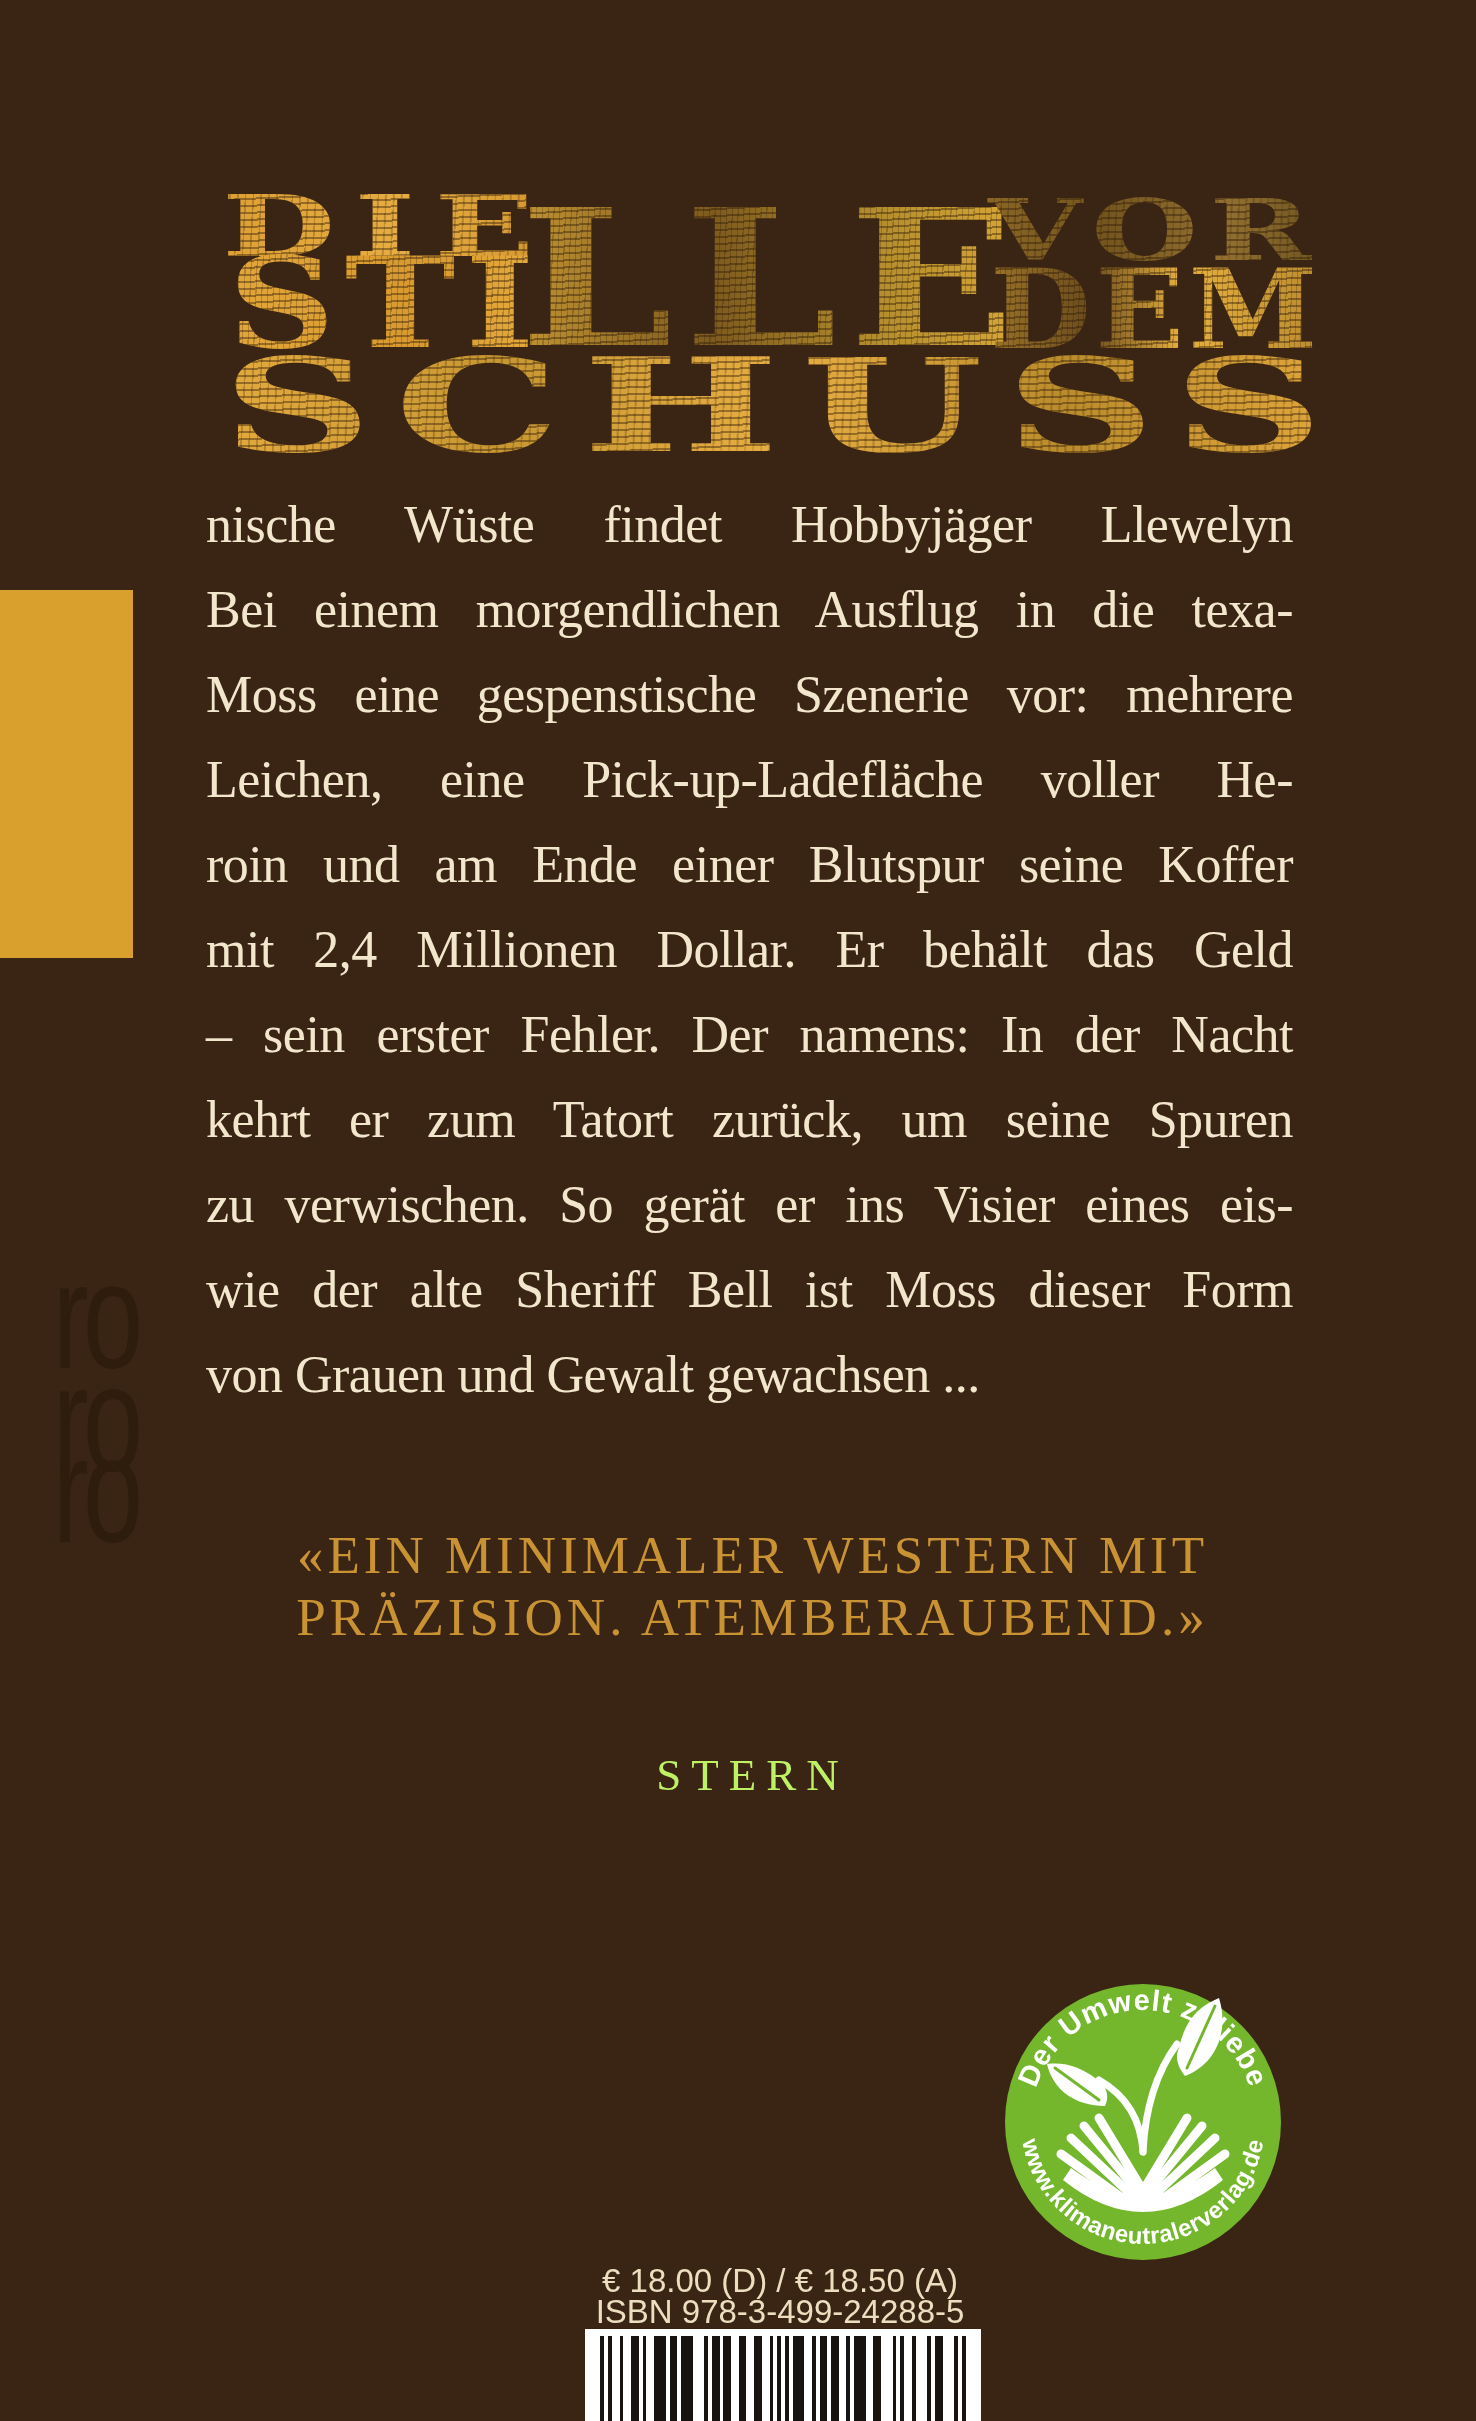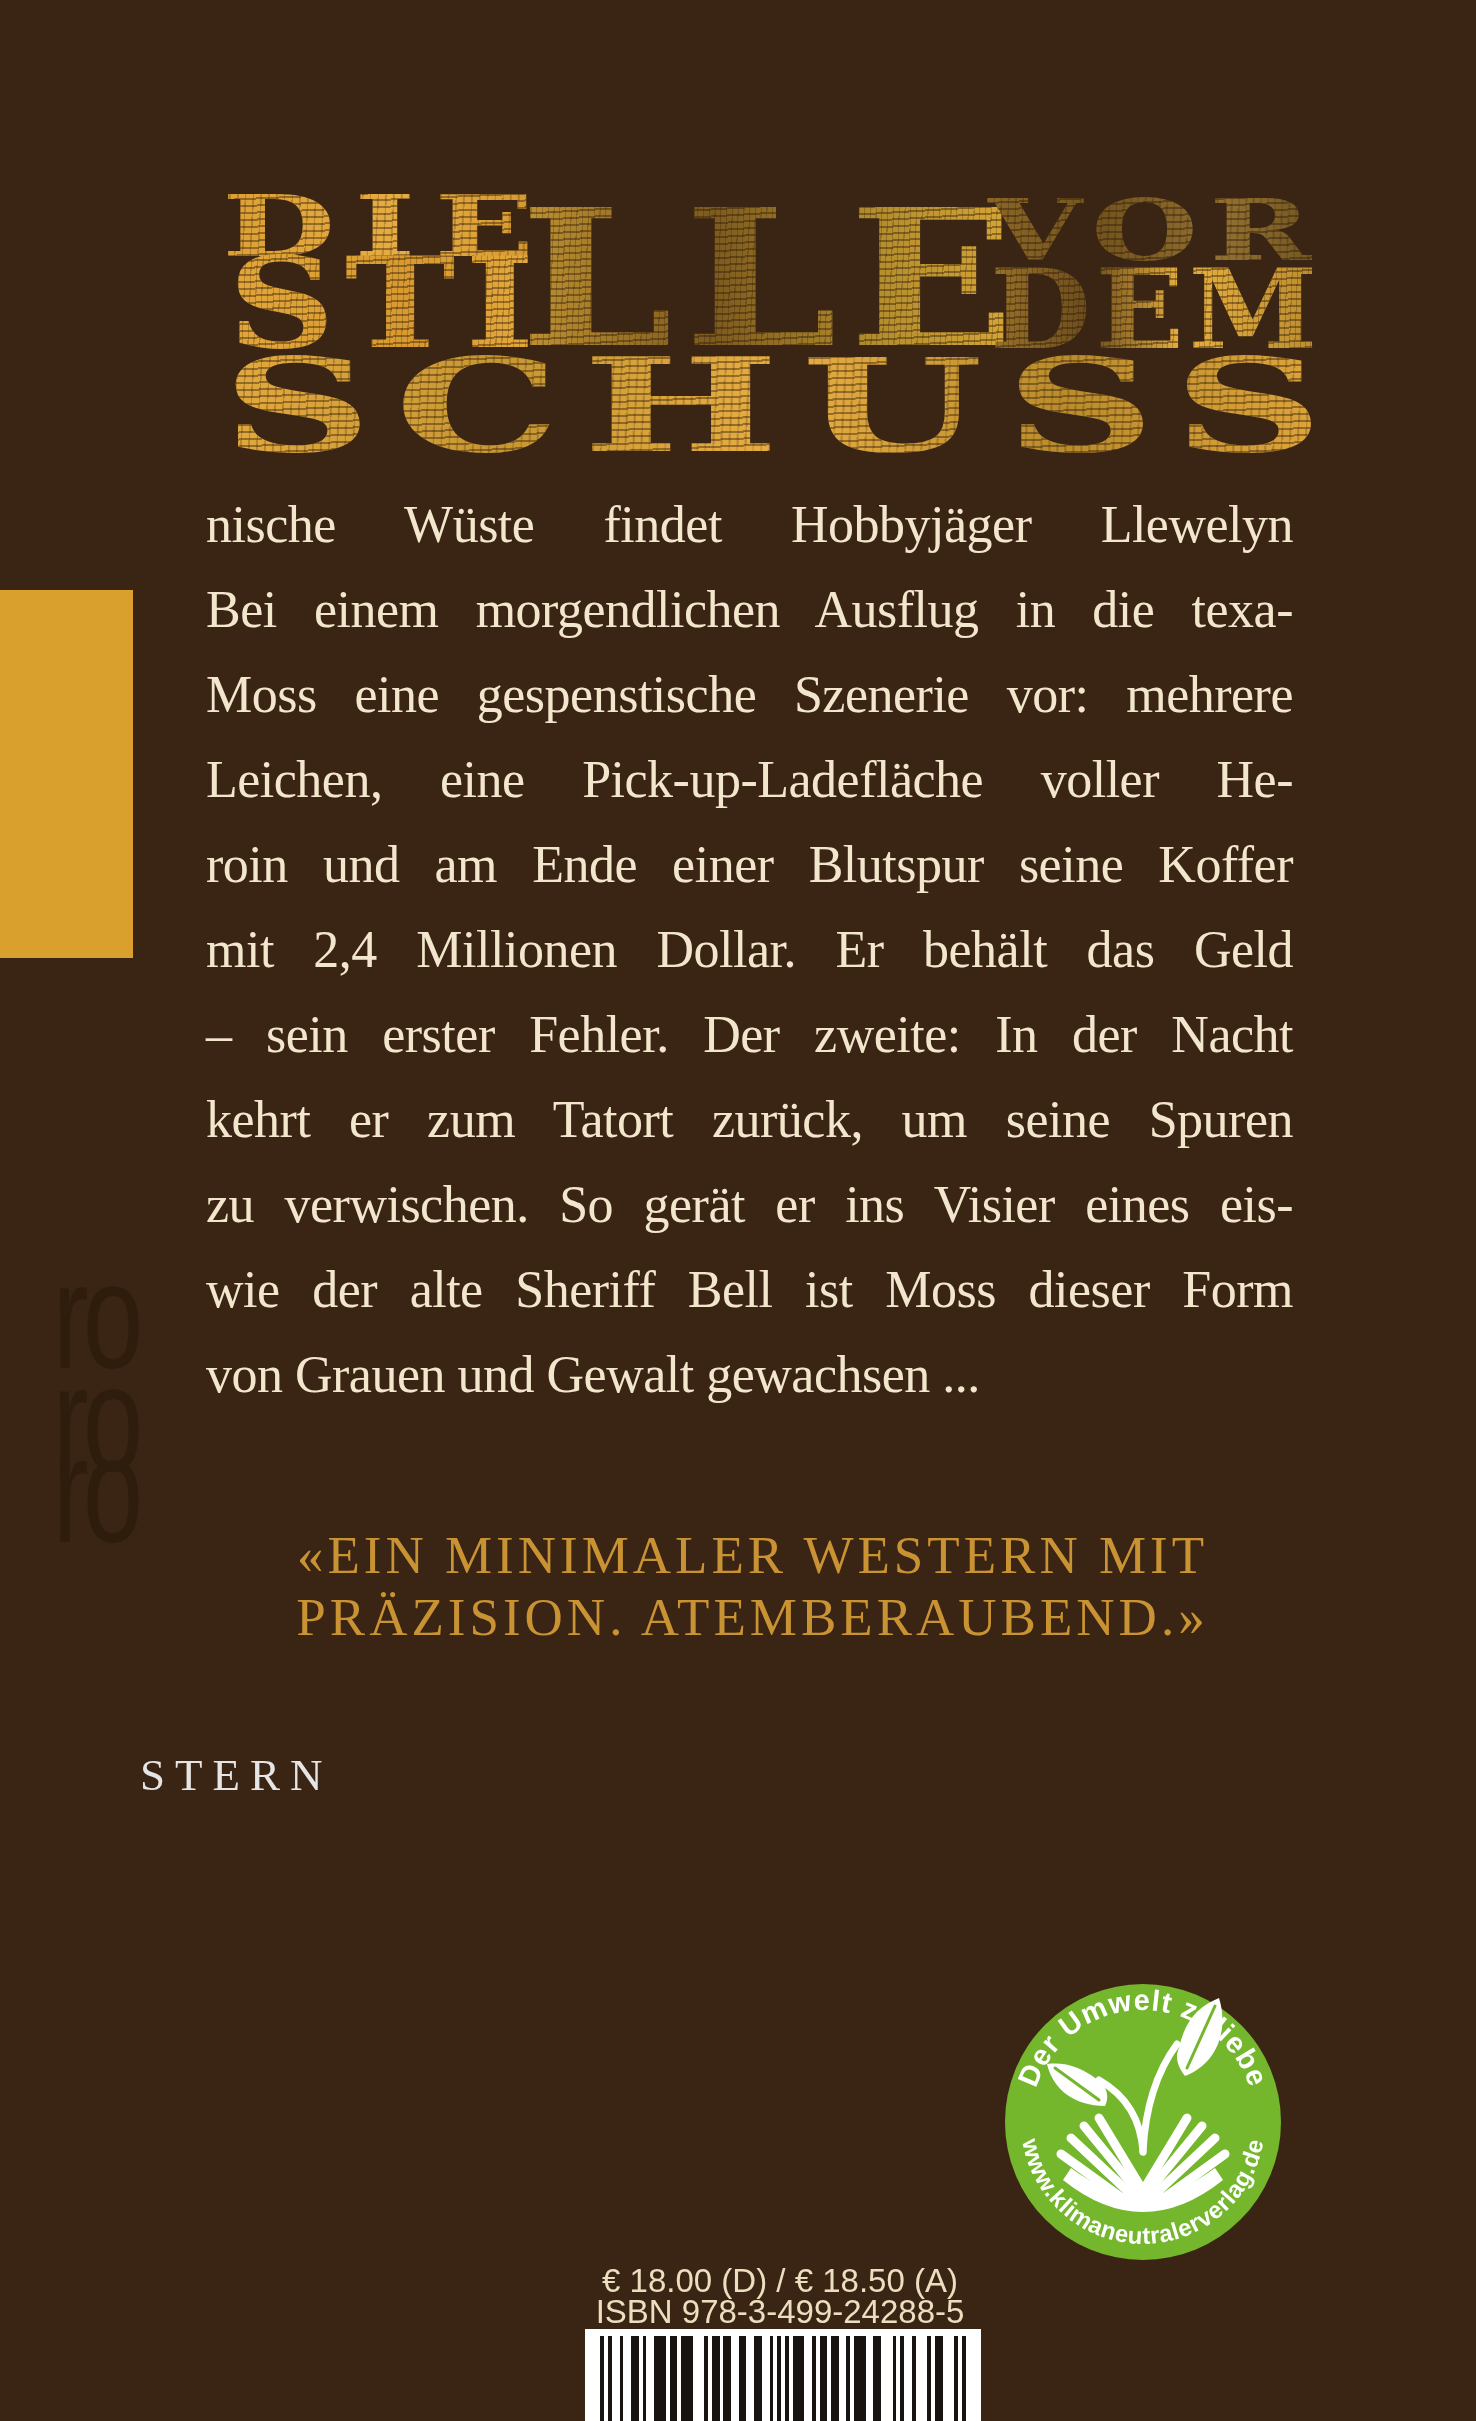--- a/index.html
+++ b/index.html
@@ -46,22 +46,22 @@
     font-size:52px;line-height:85px;letter-spacing:-.5px;color:#f2e7cc;
   }
   .bl{text-align:justify;text-align-last:justify;height:85px;}
   .bl.last{text-align-last:left;}
   
   .quote{
     position:absolute;left:140px;top:1524px;width:1225px;text-align:center;
     font-size:53px;line-height:62px;letter-spacing:4px;color:#c99233;font-weight:400;
   }
   .quote-source{
-    position:absolute;left:140px;top:1753px;width:1225px;text-align:left;
-    font-size:45px;line-height:1;letter-spacing:10px;color:#e5e5e5;
+    position:absolute;left:140px;top:1753px;width:1225px;text-align:center;
+    font-size:45px;line-height:1;letter-spacing:10px;color:#bef264;
   }
   
   .badge{position:absolute;left:1003px;top:1982px;width:280px;height:280px;}
   .badge text{font-family:"Liberation Sans",sans-serif;font-weight:700;fill:#fff;}
   
   .price,.isbn{
     position:absolute;left:780px;transform:translateX(-50%);white-space:nowrap;
     font-family:"Liberation Sans",sans-serif;font-size:33px;line-height:1;color:#ecdfc0;
   }
   .price{top:2264px}.isbn{top:2295px}
@@ -93,21 +93,21 @@
     <span class="ro ro3">ro</span>
   </div>
 
   <div class="blurb">
     <div class="bl">nische Wüste findet Hobbyjäger Llewelyn</div>
     <div class="bl">Bei einem morgendlichen Ausflug in die texa-</div>
     <div class="bl">Moss eine gespenstische Szenerie vor: mehrere</div>
     <div class="bl">Leichen, eine Pick-up-Ladefläche voller He-</div>
     <div class="bl">roin und am Ende einer Blutspur seine Koffer</div>
     <div class="bl">mit 2,4 Millionen Dollar. Er behält das Geld</div>
-    <div class="bl">– sein erster Fehler. Der zweite: In der Nacht</div>
+    <div class="bl">– sein erster Fehler. Der namens: In der Nacht</div>
     <div class="bl">kehrt er zum Tatort zurück, um seine Spuren</div>
     <div class="bl">zu verwischen. So gerät er ins Visier eines eis-</div>
     <div class="bl">wie der alte Sheriff Bell ist Moss dieser Form</div>
     <div class="bl last">von Grauen und Gewalt gewachsen ...</div>
   </div>
 
   <div class="quote">
     <div>«EIN MINIMALER WESTERN MIT</div>
     <div>PRÄZISION. ATEMBERAUBEND.»</div>
   </div>

